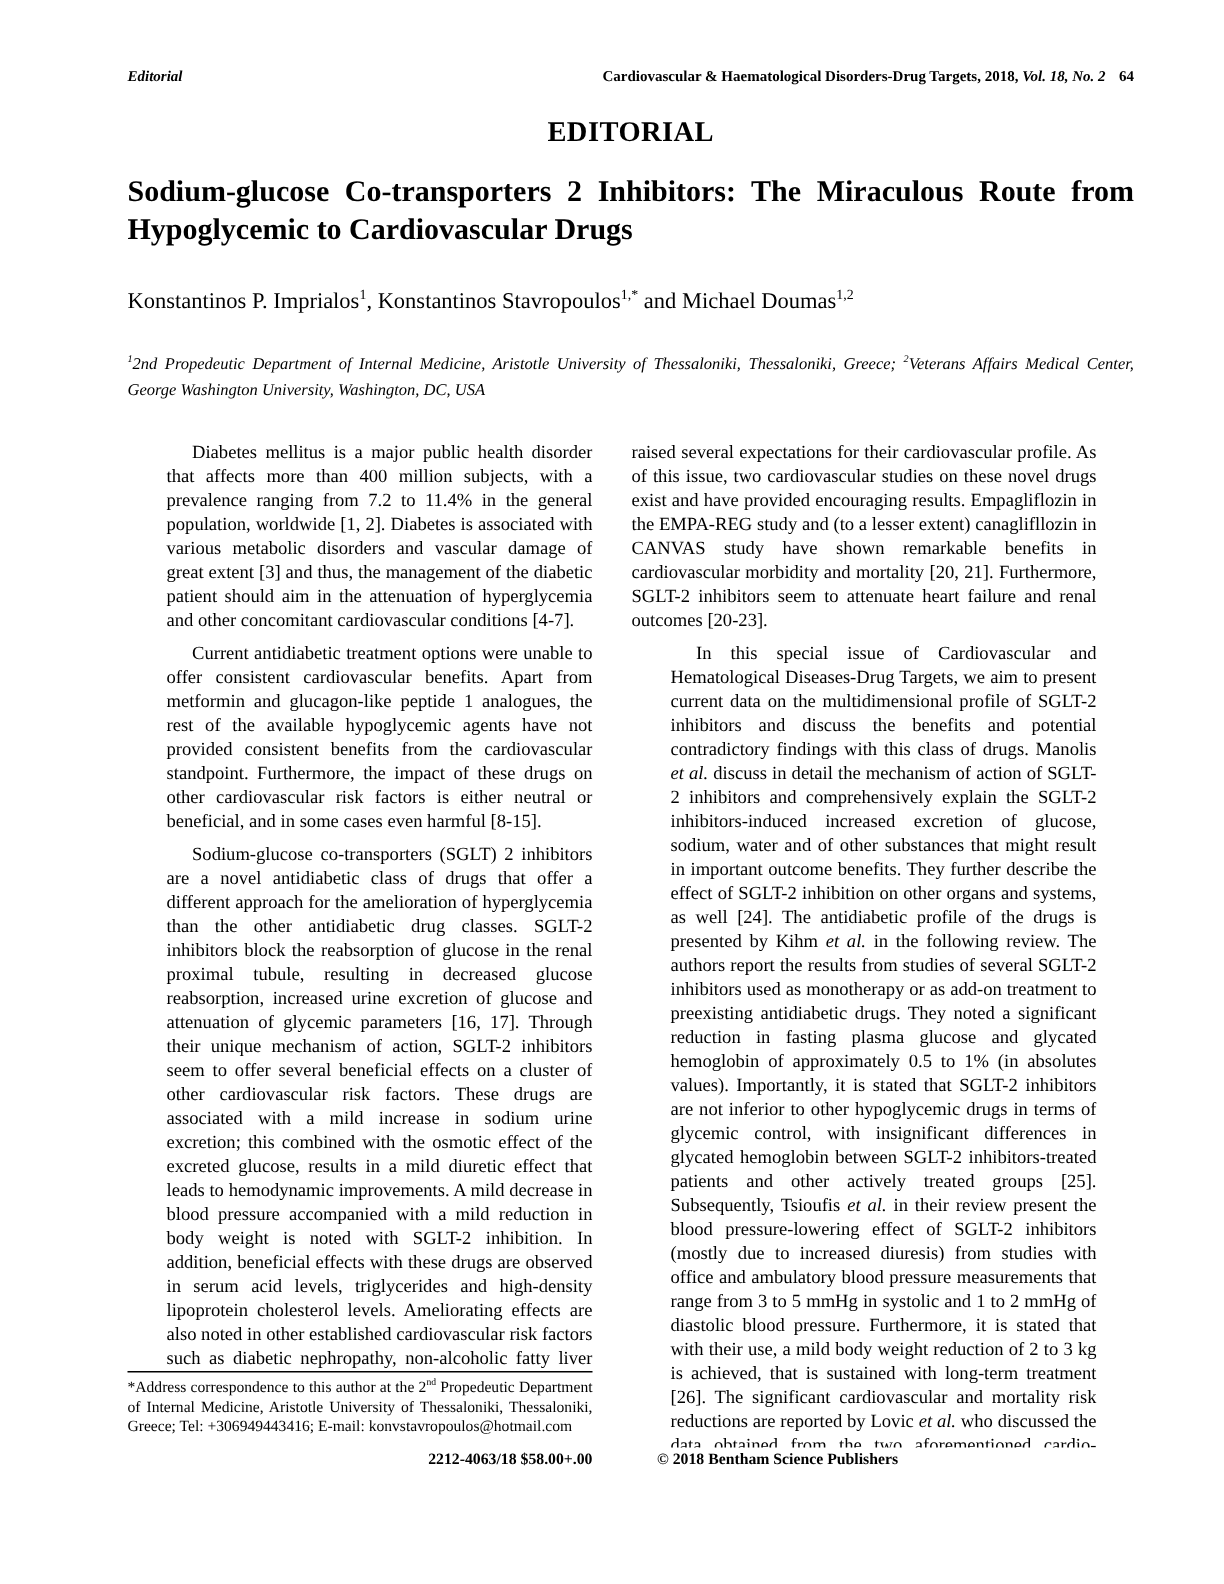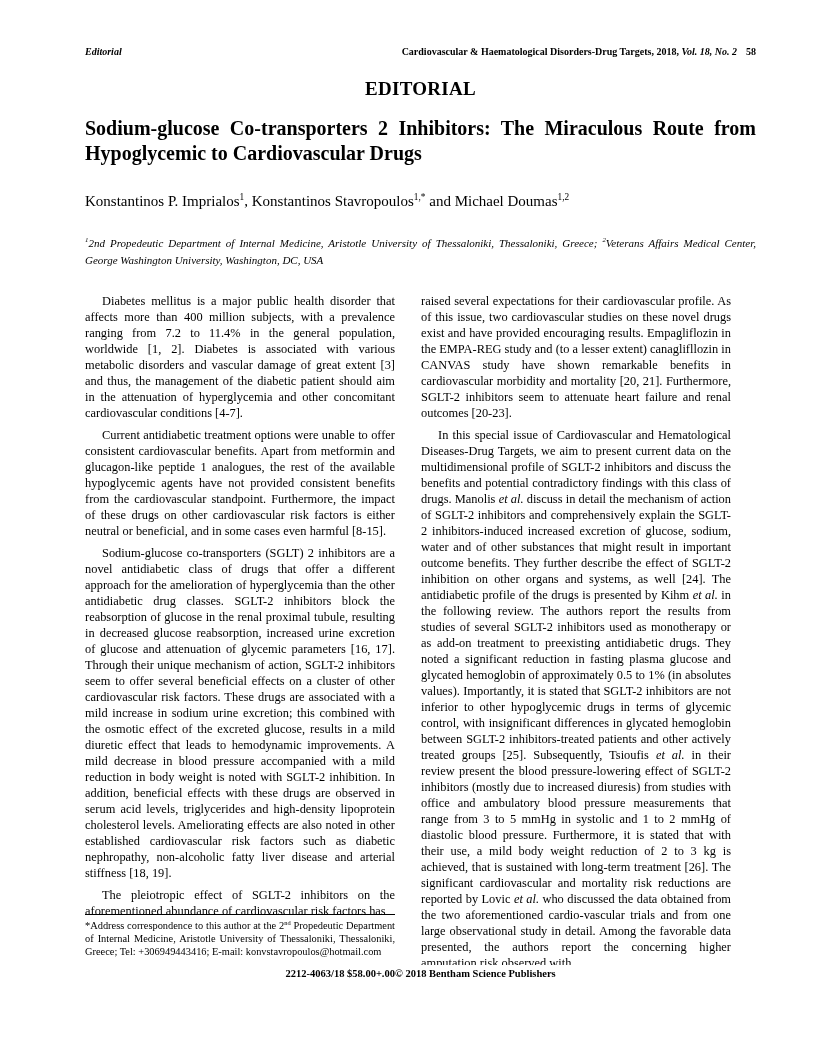--- a/index.html
+++ b/index.html
@@ -43,45 +43,45 @@
   sup { font-size: 0.62em; vertical-align: super; line-height: 0; }
   
   .columns { display: flex; gap: 26px; margin-top: 25px; }
   .col { width: 310px; overflow: hidden; }
   .col-left { height: 622px; }
   .col-right { height: 672px; }
   .body-par {
     font-size: 12.4px; line-height: 16px; text-align: justify;
     margin-bottom: 6px;
   }
-  .body-par.indent { text-indent: 17px; }
+  .body-par.indent { text-indent: 17px; margin-left: 26px; }
   
   .footnote-block {
     position: absolute; left: 85px; top: 914px; width: 310px;
     background: #fff;
   }
   .footnote-rule { border-top: 1.5px solid #000; margin-bottom: 4px; }
   .footnote { font-size: 10.4px; line-height: 13.2px; text-align: justify; }
   
   .page-footer {
     position: absolute; left: 85px; top: 968px; width: 646px;
     display: flex; align-items: flex-start;
     font-size: 10.5px; font-weight: bold;
   }
   .pf-issn { width: 310px; text-align: right; white-space: nowrap; }
-  .pf-copy { white-space: nowrap; }
+  .pf-copy { margin-left: 43px; white-space: nowrap; }
 </style>
 </head>
 <body>
 
 <div class="page">
 
   <div class="running-header">
     <span class="rh-left">Editorial</span>
-    <span class="rh-right"><span class="rh-journal">Cardiovascular &amp; Haematological Disorders-Drug Targets</span><span class="rh-year">, 2018, </span><span class="rh-vol">Vol. 18, No. 2</span><span class="rh-page">58</span></span>
+    <span class="rh-right"><span class="rh-journal">Cardiovascular &amp; Haematological Disorders-Drug Targets</span><span class="rh-year">, 2018, </span><span class="rh-vol">Vol. 18, No. 2</span><span class="rh-page">64</span></span>
   </div>
 
   <div class="section-label">EDITORIAL</div>
 
   <h1 class="article-title">Sodium-glucose Co-transporters 2 Inhibitors: The Miraculous Route from Hypoglycemic to Cardiovascular Drugs</h1>
 
   <div class="authors">Konstantinos P. Imprialos<sup>1</sup>, Konstantinos Stavropoulos<sup>1,*</sup> and Michael Doumas<sup>1,2</sup></div>
 
   <div class="affiliations"><sup>1</sup>2nd Propedeutic Department of Internal Medicine, Aristotle University of Thessaloniki, Thessaloniki, Greece; <sup>2</sup>Veterans Affairs Medical Center, George Washington University, Washington, DC, USA</div>
 

